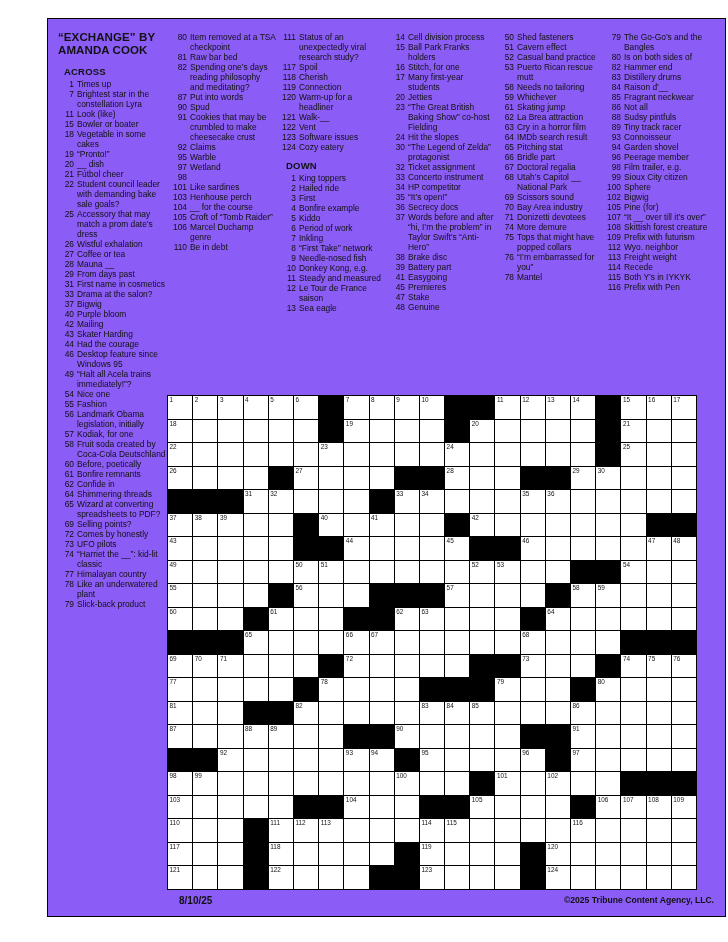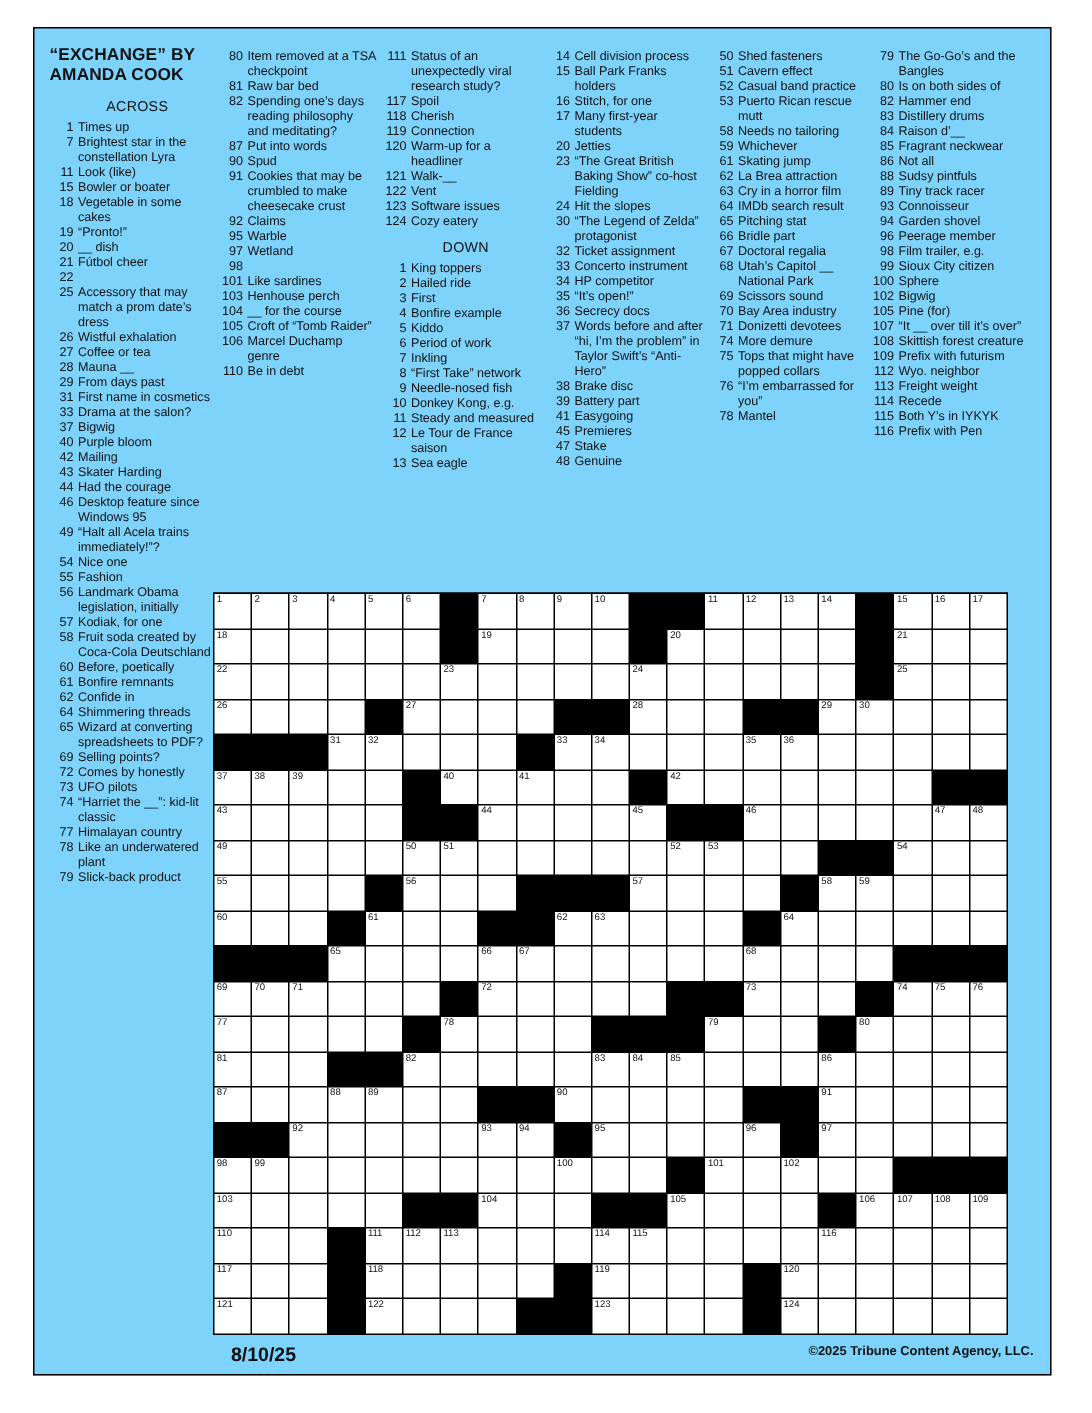--- a/index.html
+++ b/index.html
@@ -1,37 +1,37 @@
 <!DOCTYPE html>
 <html><head>
 <meta charset="utf-8">
 <style>
   html,body{margin:0;padding:0;background:#fff;}
   body{width:728px;height:942px;position:relative;font-family:"Liberation Sans",sans-serif;color:#111;}
-  .frame{position:absolute;left:22px;top:18px;width:677px;height:897px;border:1.5px solid #000;background:#7dd3fc;}
+  .frame{position:absolute;left:47px;top:18px;width:677px;height:897px;border:1.5px solid #000;background:#8b5cf6;}
   .col{position:absolute;font-size:8.4px;line-height:10px;}
   .col1{left:8px;top:10px;width:113px;}
   .col2{left:121px;top:13px;width:107px;}
   .col3{left:230px;top:13px;width:107px;}
   .col4{left:339px;top:13px;width:107px;}
   .col5{left:448px;top:13px;width:106px;}
   .col6{left:555px;top:13px;width:119px;}
   .title{font-weight:bold;font-size:11.5px;line-height:13px;margin:2px 0 10px 2px;letter-spacing:.1px;}
-  .header{font-weight:normal;font-size:9.5px;text-align:center;margin:0 0 2px 8px;letter-spacing:.2px;}
+  .header{font-weight:bold;font-size:9.5px;text-align:left;margin:0 0 2px 8px;letter-spacing:.2px;}
   .down-header{margin-top:9px;}
   .clue{display:flex;}
   .num{flex:0 0 18px;text-align:right;padding-right:3px;}
   .txt{flex:1;}
   .grid{position:absolute;left:119px;top:376px;width:530px;height:495px;
         display:grid;grid-template-columns:repeat(21,1fr);grid-template-rows:repeat(21,1fr);
         gap:1px;background:#000;border:1.5px solid #000;box-sizing:border-box;}
   .cell{background:#fff;position:relative;}
   .cell.black{background:#000;}
   .cnum{position:absolute;top:0;left:1.5px;font-size:6.4px;line-height:7.5px;}
-  .footer-date{position:absolute;left:131px;top:876px;font-size:13px;font-weight:bold;}
+  .footer-date{position:absolute;left:131px;top:876px;font-size:10px;font-weight:bold;}
   .footer-copy{position:absolute;right:11px;top:876px;font-size:8.6px;font-weight:bold;padding-left:36px;}
 </style>
 </head>
 <body>
 
 <div class="frame">
 
   <div class="col col1">
     <div class="title">
       <div>“EXCHANGE” BY</div>
@@ -66,20 +66,21 @@
         <div class="clue">
           <span class="num">20</span>
           <span class="txt">__ dish</span>
         </div>
         <div class="clue">
           <span class="num">21</span>
           <span class="txt">Fútbol cheer</span>
         </div>
         <div class="clue">
           <span class="num">22</span>
+          <span class="txt">Student council leader with demanding bake sale goals?</span>
         </div>
         <div class="clue">
           <span class="num">25</span>
           <span class="txt">Accessory that may match a prom date’s dress</span>
         </div>
         <div class="clue">
           <span class="num">26</span>
           <span class="txt">Wistful exhalation</span>
         </div>
         <div class="clue">

